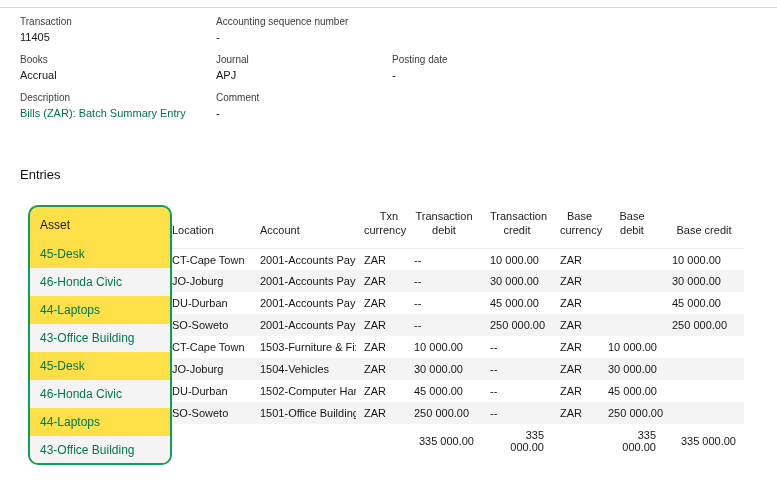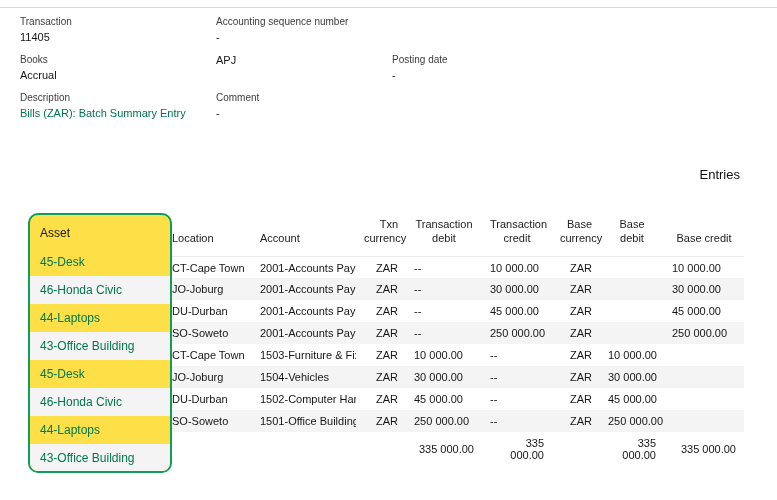--- a/index.html
+++ b/index.html
@@ -19,21 +19,21 @@
   .top-rule{border-top:1px solid #d8d8d8;margin-top:7px;}
   .content{padding:8px 0 0 20px;width:740px;}
 
   
   .header-grid{display:grid;grid-template-columns:196px 176px 1fr;}
   .field{margin-bottom:9px;}
   .field-label{font-size:10px;color:var(--label);margin-bottom:3px;line-height:1.2;}
   .field-value{font-size:11px;color:var(--text);line-height:1.25;}
   .field-value.link{color:var(--link-green);cursor:pointer;}
 
-  .entries-heading{font-size:13px;font-weight:400;color:#111;margin:38px 0 22px 0;text-align:right;}
+  .entries-heading{font-size:13px;font-weight:400;color:#111;margin:38px 0 14px 0;}
 
   
   .table-wrap{position:relative;width:724px;}
   .asset-panel{
     position:absolute;left:8px;top:0;width:144px;height:260px;
     background:#fde047;border:2px solid var(--highlight-green);
     border-radius:10px;overflow:hidden;z-index:2;margin-top:9px;
   }
   .asset-panel-header{font-size:12px;color:var(--text);padding:11px 0 8px 10px;}
   .asset-item{height:28px;line-height:28px;padding-left:10px;font-size:12px;white-space:nowrap;}
@@ -45,21 +45,21 @@
     margin-left:152px;width:572px;font-size:11px;
   }
   table.entries th{
     font-weight:400;color:#222;vertical-align:bottom;
     padding:14px 8px 10px 8px;line-height:1.25;
   }
   table.entries thead tr{border-bottom:1px solid #ececec;}
   table.entries th:first-child, table.entries td:first-child{padding-left:0;}
   th.left, td.left{text-align:left;}
   th.num, td.num{}
-  td.cur{text-align:right;}
+  td.cur{text-align:left;}
   th.cur{text-align:right;}
   table.entries tbody td{padding:0 8px;height:22px;white-space:nowrap;overflow:hidden;}
   table.entries tbody tr:nth-child(even){background:var(--row-stripe);}
   table.entries tfoot td{padding:5px 8px 2px 8px;height:22px;text-align:right;}
 </style>
 </head>
 <body>
 
 <div class="top-rule"></div>
 
@@ -74,20 +74,21 @@
       <div class="field-label">Accounting sequence number</div>
       <div class="field-value">-</div>
     </div>
     <div></div>
 
     <div class="field">
       <div class="field-label">Books</div>
       <div class="field-value">Accrual</div>
     </div>
     <div class="field">
+      <div class="field-label">Journal</div>
       <div class="field-value">APJ</div>
     </div>
     <div class="field">
       <div class="field-label">Posting date</div>
       <div class="field-value">-</div>
     </div>
 
     <div class="field">
       <div class="field-label">Description</div>
       <div class="field-value link">Bills (ZAR): Batch Summary Entry</div>

